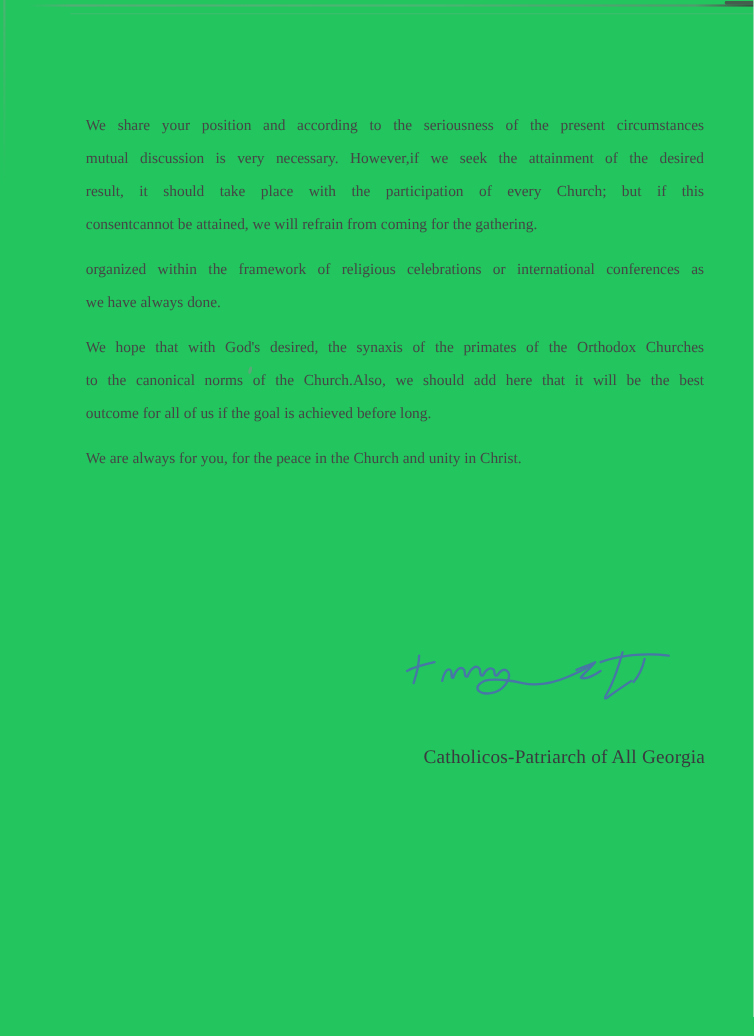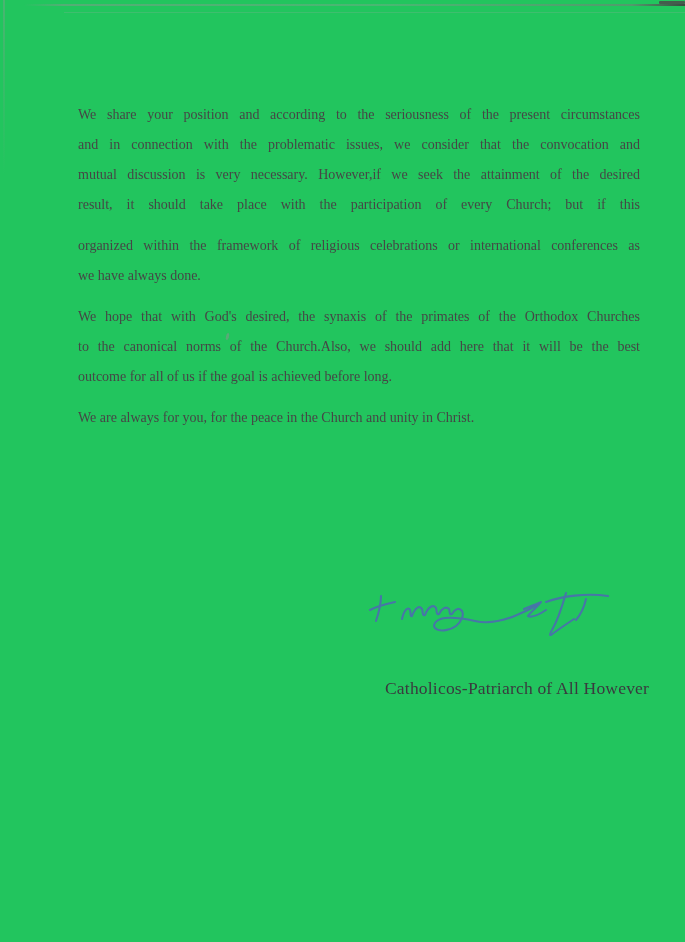--- a/index.html
+++ b/index.html
@@ -67,23 +67,23 @@
   <div class="scan-top-line"></div>
   <div class="scan-top-line-2"></div>
   <div class="scan-corner-mark"></div>
   <div class="scan-left-edge"></div>
   <div class="scan-speck"></div>
 
   <div class="body-text">
 
     <div class="para">
       <div class="line">We share your position and according to the seriousness of the present circumstances</div>
-      <div class="line">and in connection with the problematic issues, we consider that the convocation and</div>
       <div class="line">mutual discussion is very necessary. However,if we seek the attainment of the desired</div>
       <div class="line">result, it should take place with the participation of every Church; but if this</div>
+      <div class="line last">consentcannot be attained, we will refrain from coming for the gathering.</div>
     </div>
 
     <div class="para">
       <div class="line">organized within the framework of religious celebrations or international conferences as</div>
       <div class="line last">we have always done.</div>
     </div>
 
     <div class="para">
       <div class="line">We hope that with God's desired, the synaxis of the primates of the Orthodox Churches</div>
       <div class="line">to the canonical norms of the Church.Also, we should add here that it will be the best</div>
@@ -113,15 +113,15 @@
                C164,29 172,25 179,21"></path>
 
       <path d="M164,26 C171,23 177,21 181,19 C176,25 170,30 168,33 C172,35 180,31 186,27"></path>
 
       <path d="M186,19 C202,13 226,10 248,13"></path>
       <path d="M206,10 C202,24 198,37 192,47 C189,52 189,54 195,49 C202,44 208,40 214,36"></path>
       <path d="M226,16 C224,25 221,31 216,37"></path>
     </g>
   </svg>
 
-  <div class="signature-title">Catholicos-Patriarch of All However</div>
+  <div class="signature-title">Catholicos-Patriarch of All Georgia</div>
 
 </div>
 
 </body></html>

